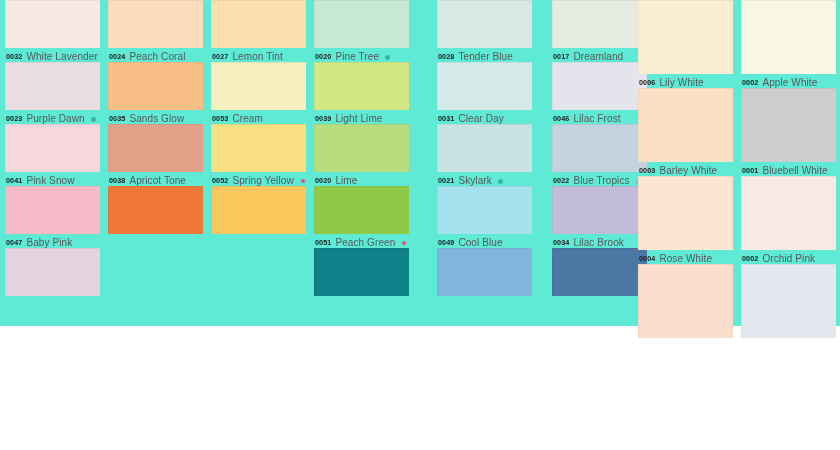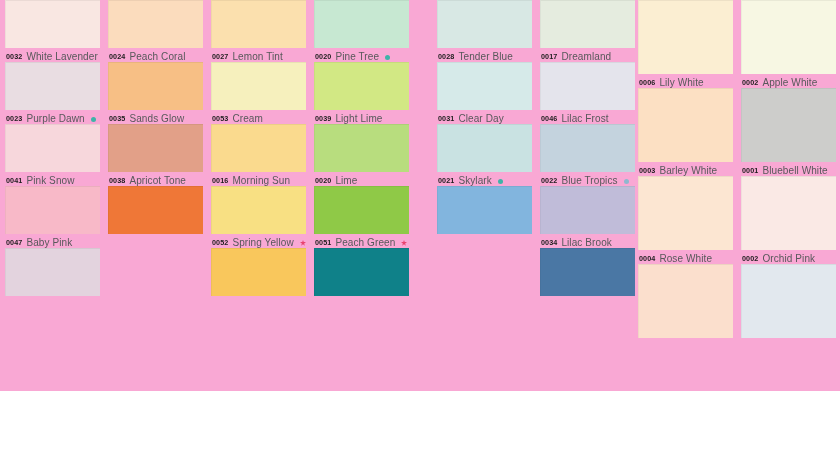--- a/index.html
+++ b/index.html
@@ -1,21 +1,21 @@
 <!DOCTYPE html>
 <html><head>
 <meta charset="utf-8">
 <style>
   html,body{margin:0;padding:0;}
   body{
     width:840px;height:450px;overflow:hidden;background:#ffffff;
     font-family:"Liberation Sans","DejaVu Sans",sans-serif;
     -webkit-font-smoothing:antialiased;
   }
-  #stage{position:relative;width:840px;height:391px;background:#f9a8d4;}
+  #stage{position:relative;width:840px;height:326px;background:#5eead4;}
 
   
   .colgroup{position:absolute;top:0;display:flex;gap:0;}
   .col{display:flex;flex-direction:column;}
 
   .cell{position:relative;}
   .swatch{
     width:100%;
     box-sizing:border-box;
     border-top:1px solid rgba(0,0,0,0.05);
@@ -43,21 +43,21 @@
   .mk.star svg{display:block;width:6px;height:6px;}
 
   
   #gridA{left:5px;}
   #gridA .col{width:95px;margin-right:8px;}
   #gridA .swatch{height:48px;}
   #gridA .cell{margin-bottom:0;}
 
   
   #gridB{left:437px;}
-  #gridB .col{width:95px;margin-right:8px;}
+  #gridB .col{width:95px;margin-right:20px;}
   #gridB .swatch{height:48px;}
 
   
   #gridC{left:638px;}
   #gridC .col{width:95px;margin-right:8px;}
   #gridC .swatch{height:74px;}
 </style>
 </head>
 <body>
 
@@ -140,27 +140,20 @@
           </div>
         </div>
         <div class="cell">
           <div class="swatch" style="background: rgb(246, 240, 189);"></div>
           <div class="label">
             <span class="code">0053</span>
             <span class="nm">Cream</span>
           </div>
         </div>
         <div class="cell">
-          <div class="swatch" style="background: rgb(250, 218, 142);"></div>
-          <div class="label">
-            <span class="code">0016</span>
-            <span class="nm">Morning Sun</span>
-          </div>
-        </div>
-        <div class="cell">
           <div class="swatch" style="background: rgb(248, 224, 131);"></div>
           <div class="label">
             <span class="code">0052</span>
             <span class="nm">Spring Yellow</span>
             <span class="mk star">
               <svg viewBox="0 0 10 10">
                 <path d="M5 0 L6.2 3.5 L10 3.5 L6.9 5.7 L8.1 9.4 L5 7.1 L1.9 9.4 L3.1 5.7 L0 3.5 L3.8 3.5 Z" fill="#e8446f"></path>
               </svg>
             </span>
           </div>
@@ -235,20 +228,27 @@
         </div>
         <div class="cell">
           <div class="swatch" style="background: rgb(201, 226, 226);"></div>
           <div class="label">
             <span class="code">0021</span>
             <span class="nm">Skylark</span>
             <span class="mk dot" style="background: rgb(63, 179, 168);"></span>
           </div>
         </div>
         <div class="cell">
+          <div class="swatch" style="background: rgb(165, 225, 239);"></div>
+          <div class="label">
+            <span class="code">0049</span>
+            <span class="nm">Cool Blue</span>
+          </div>
+        </div>
+        <div class="cell">
           <div class="swatch" style="background: rgb(130, 181, 222);"></div>
           <div class="label">
             <span class="code"></span>
             <span class="nm"></span>
           </div>
         </div>
       </div>
       <div class="col">
         <div class="cell">
           <div class="swatch" style="background: rgb(229, 236, 223);"></div>

